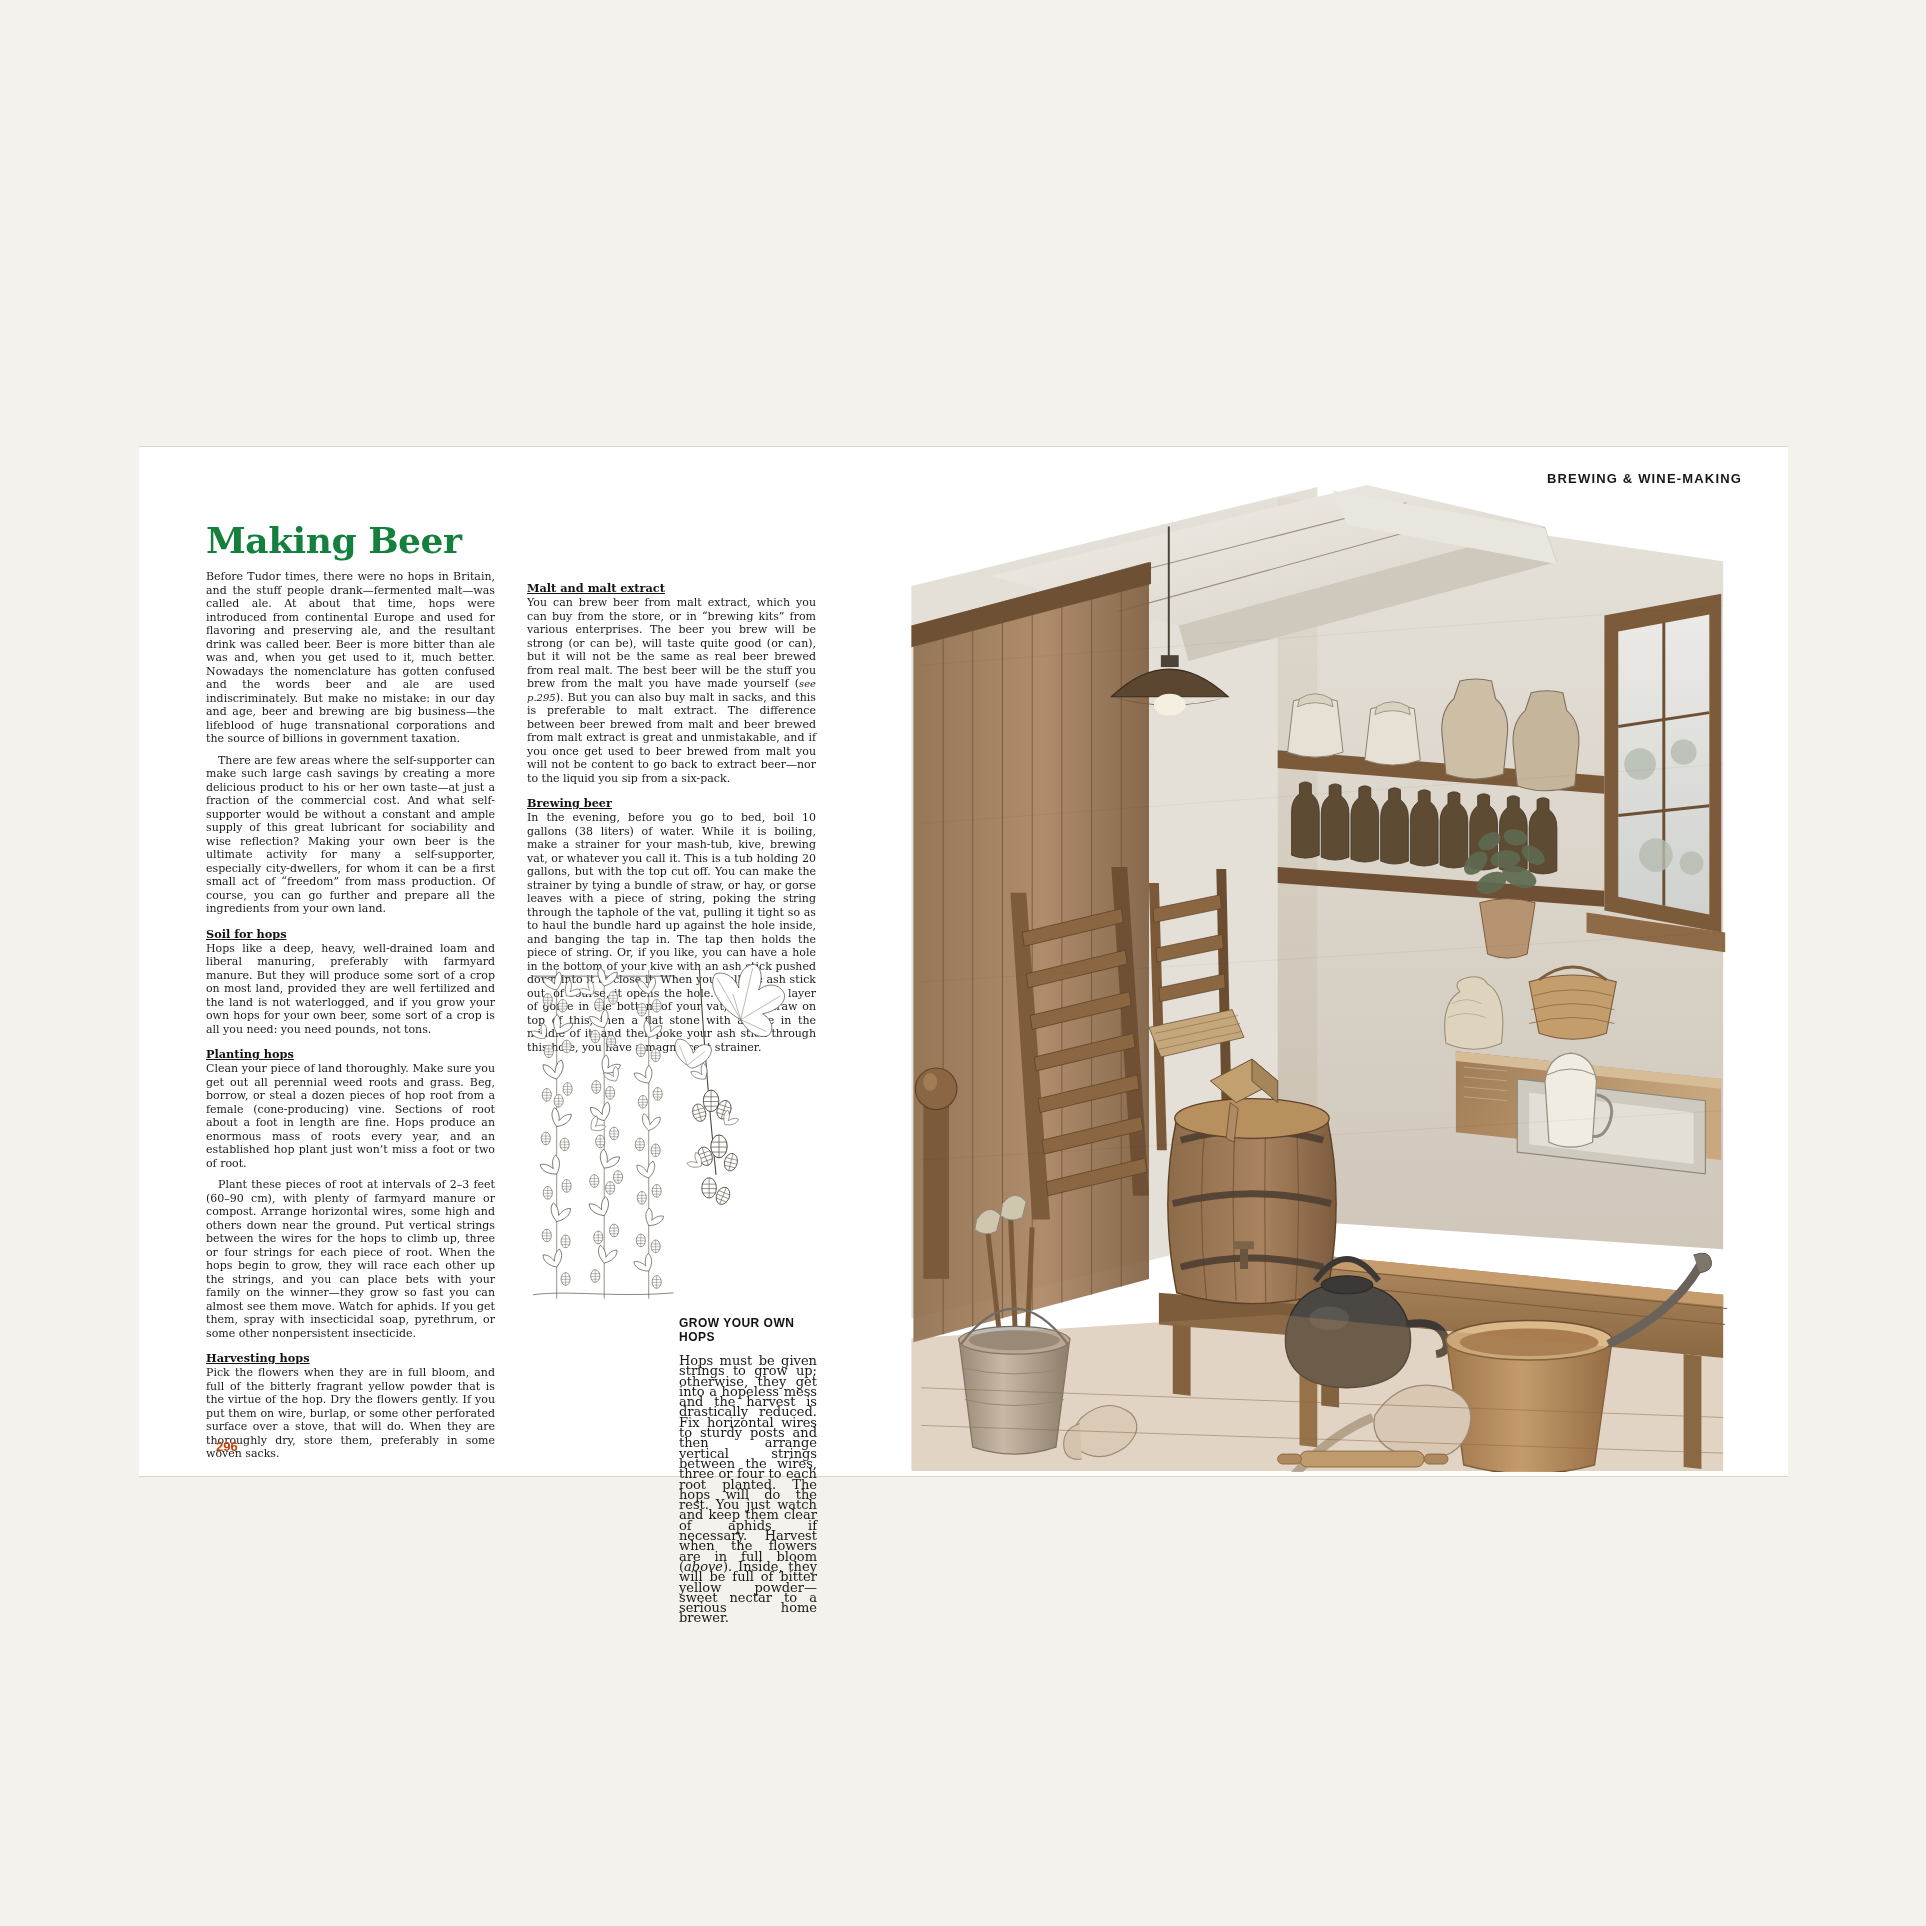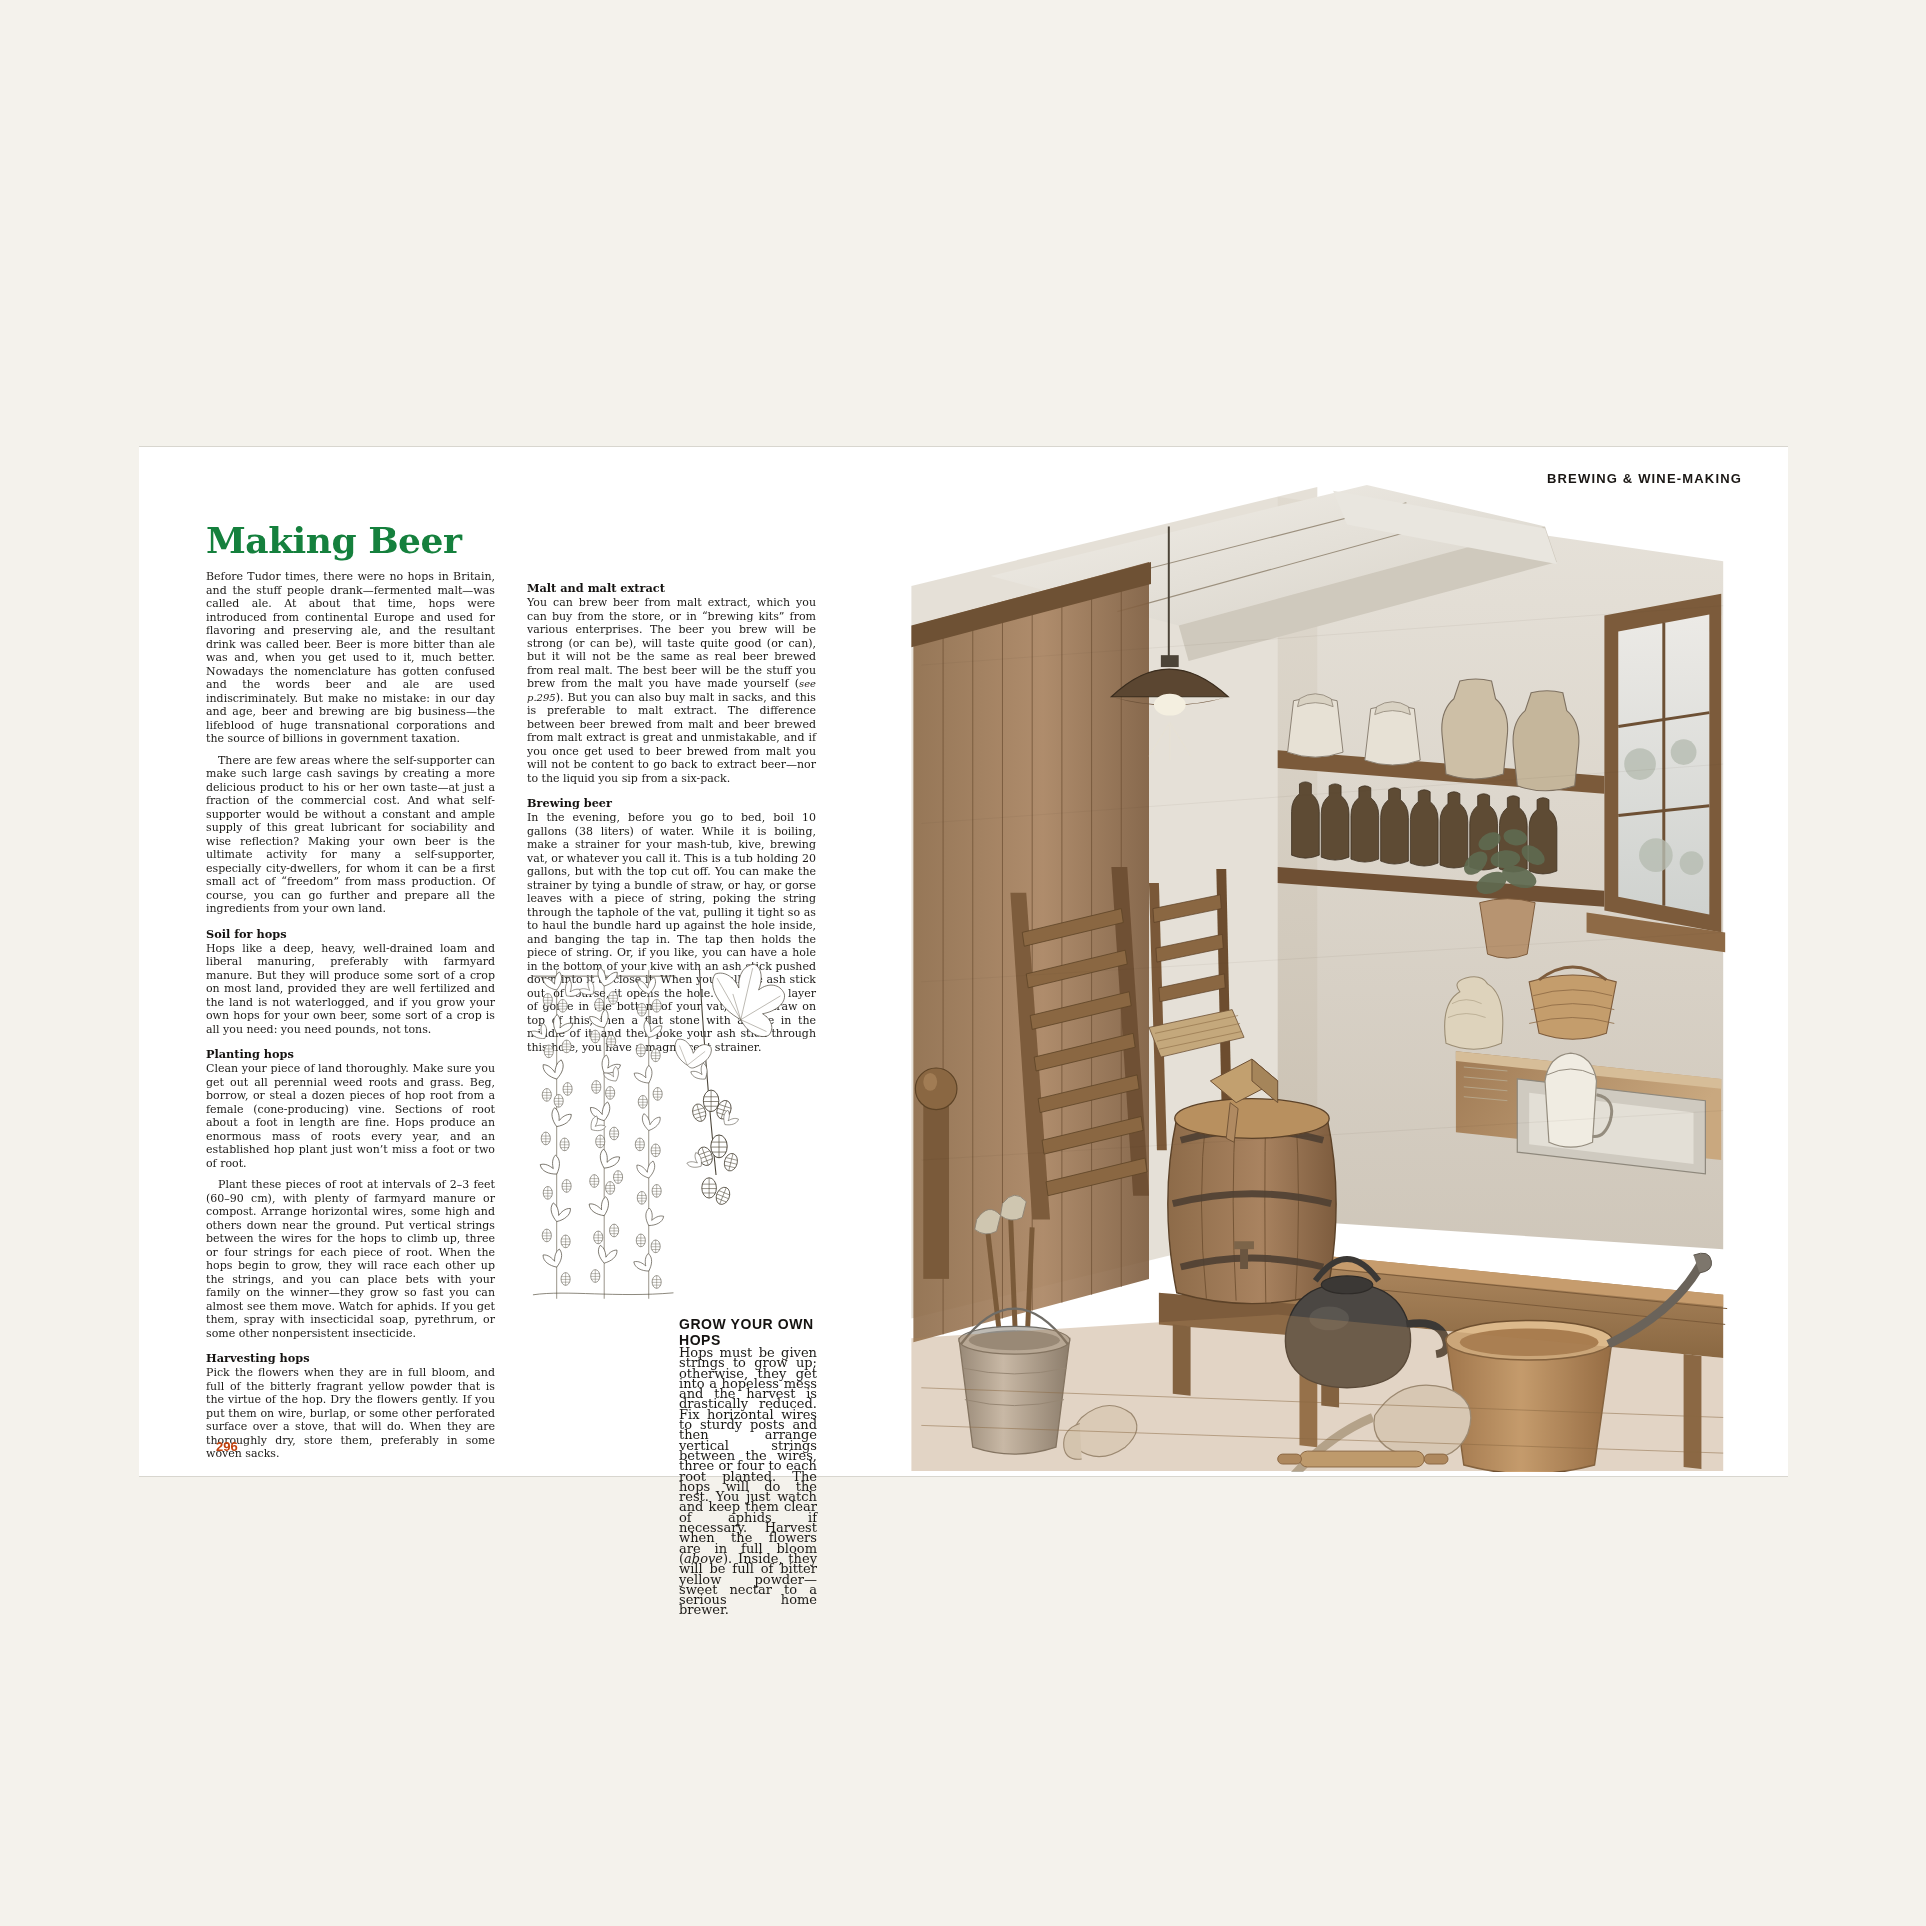--- a/index.html
+++ b/index.html
@@ -66,20 +66,21 @@
     text-indent: 0;
   }
   .col p + p { text-indent: 12px; margin-top: 8px; }
   .subhead {
     font-family: "DejaVu Serif", serif;
     font-weight: bold;
     font-size: 11.3px;
     line-height: 14px;
     margin: 11px 0 1px 0;
     color: #141210;
+    text-decoration: underline;
   }
   .col p.after-head { text-indent: 0; }
   .small-it { font-style: italic; font-size: 10px; }
 
   
   #hop-illustration {
     position: absolute;
     left: 388px;
     top: 515px;
     width: 289px;
@@ -92,23 +93,23 @@
     position: absolute;
     left: 540px;
     top: 869px;
     width: 138px;
     font-family: "DejaVu Serif", serif;
     color: #1b1916;
   }
   #hops-caption .cap-title {
     font-family: "Liberation Sans", sans-serif;
     font-weight: bold;
-    font-size: 14px;
+    font-size: 12px;
     letter-spacing: 0.04em;
-    margin-bottom: 0;
+    margin-bottom: 12px;
     color: #141210;
   }
   #hops-caption .cap-body {
     font-size: 13px;
     line-height: 10.3px;
     text-align: justify;
   }
   .cap-body i { font-style: italic; }
 
   

